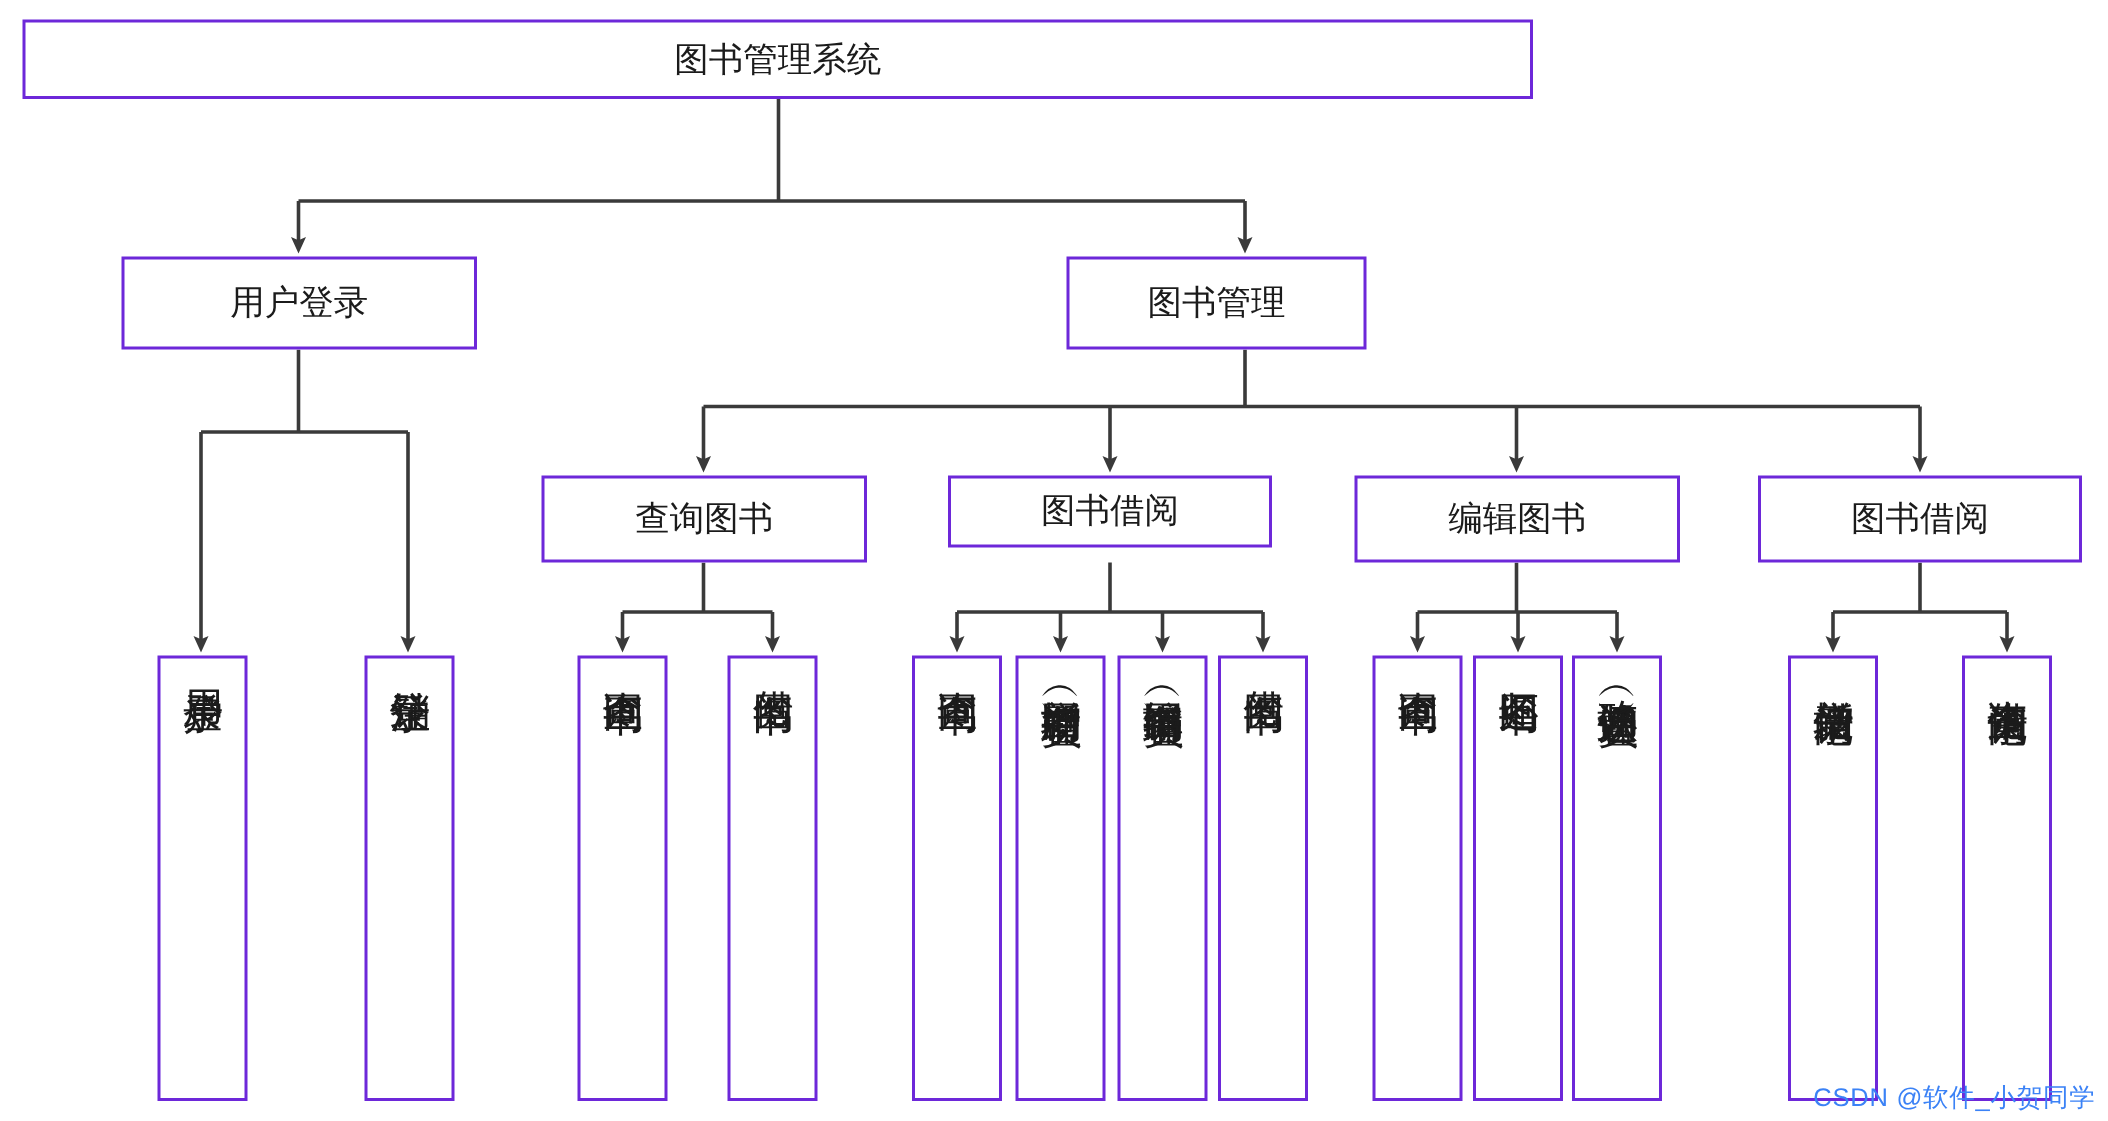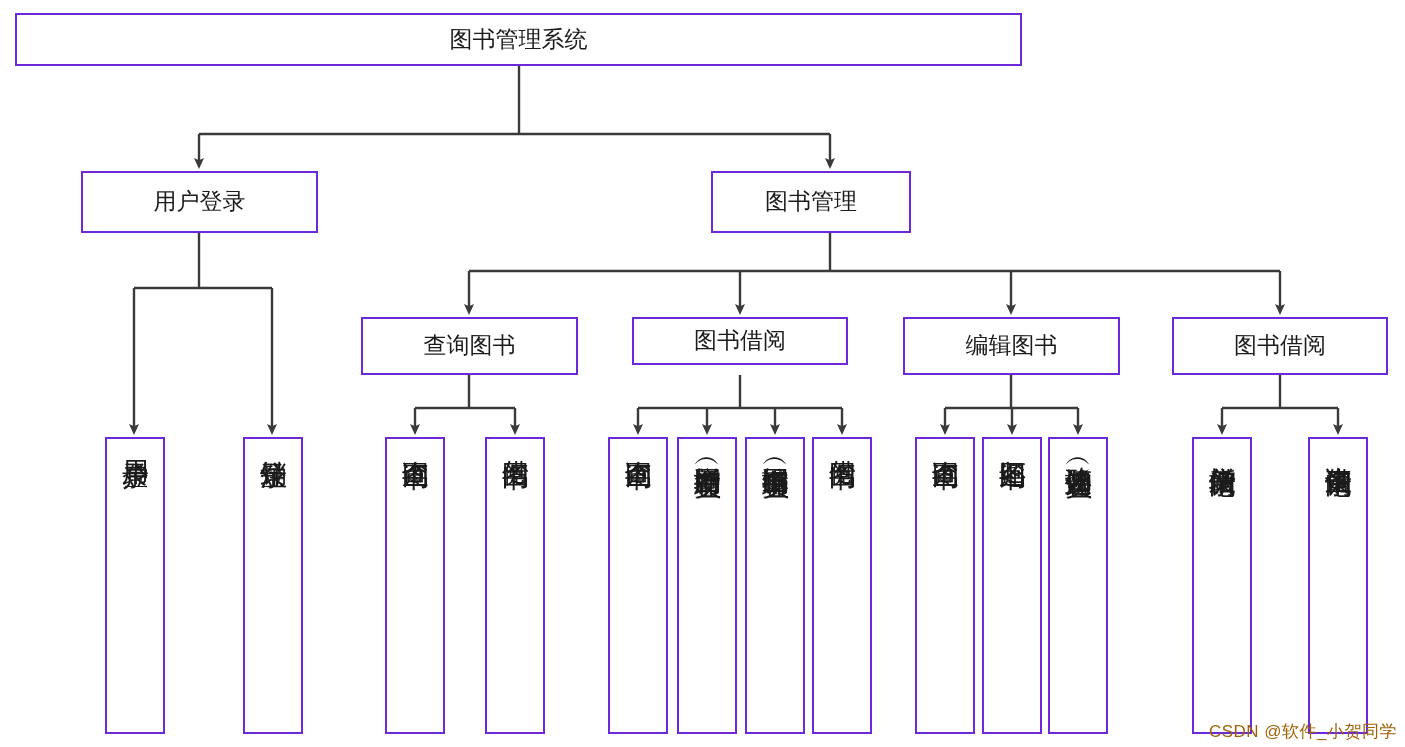--- a/index.html
+++ b/index.html
@@ -62,21 +62,21 @@
     margin-top: 6px;
   }
   .node.vert.tall .node-label {
     margin-top: 6px;
   }
   .watermark {
     position: absolute;
     right: 8px;
     bottom: 4px;
     font-size: 17px;
-    color: #a16207;
+    color: #3b82f6;
     letter-spacing: 0.5px;
     white-space: nowrap;
   }
 </style>
 </head>
 <body>
 
 <div id="diagram-root">
 
   <svg class="wires" viewBox="0 0 1405 747">

